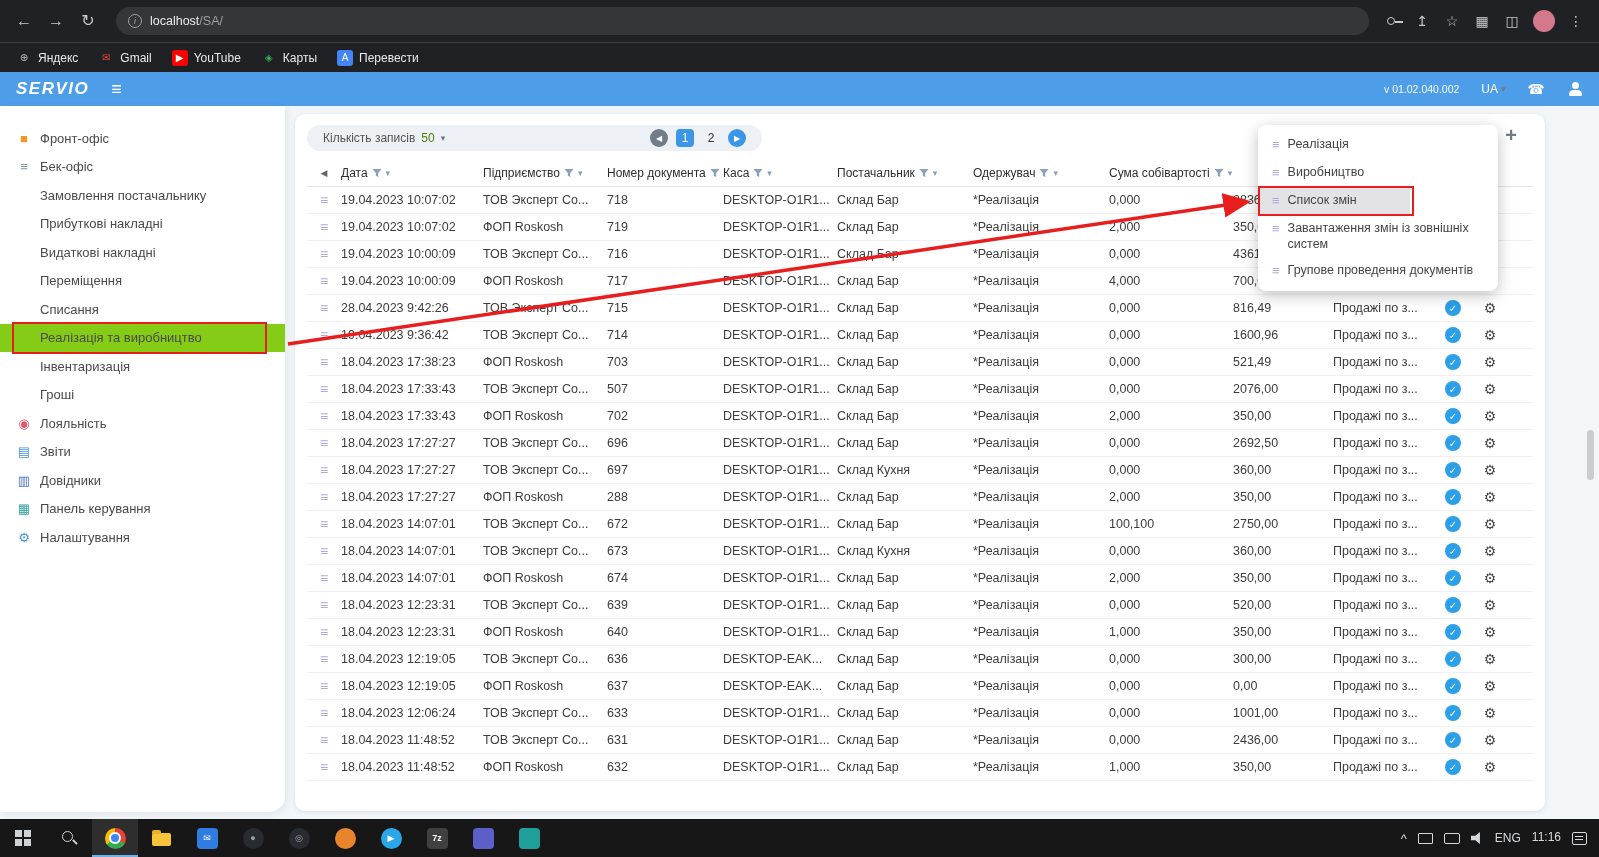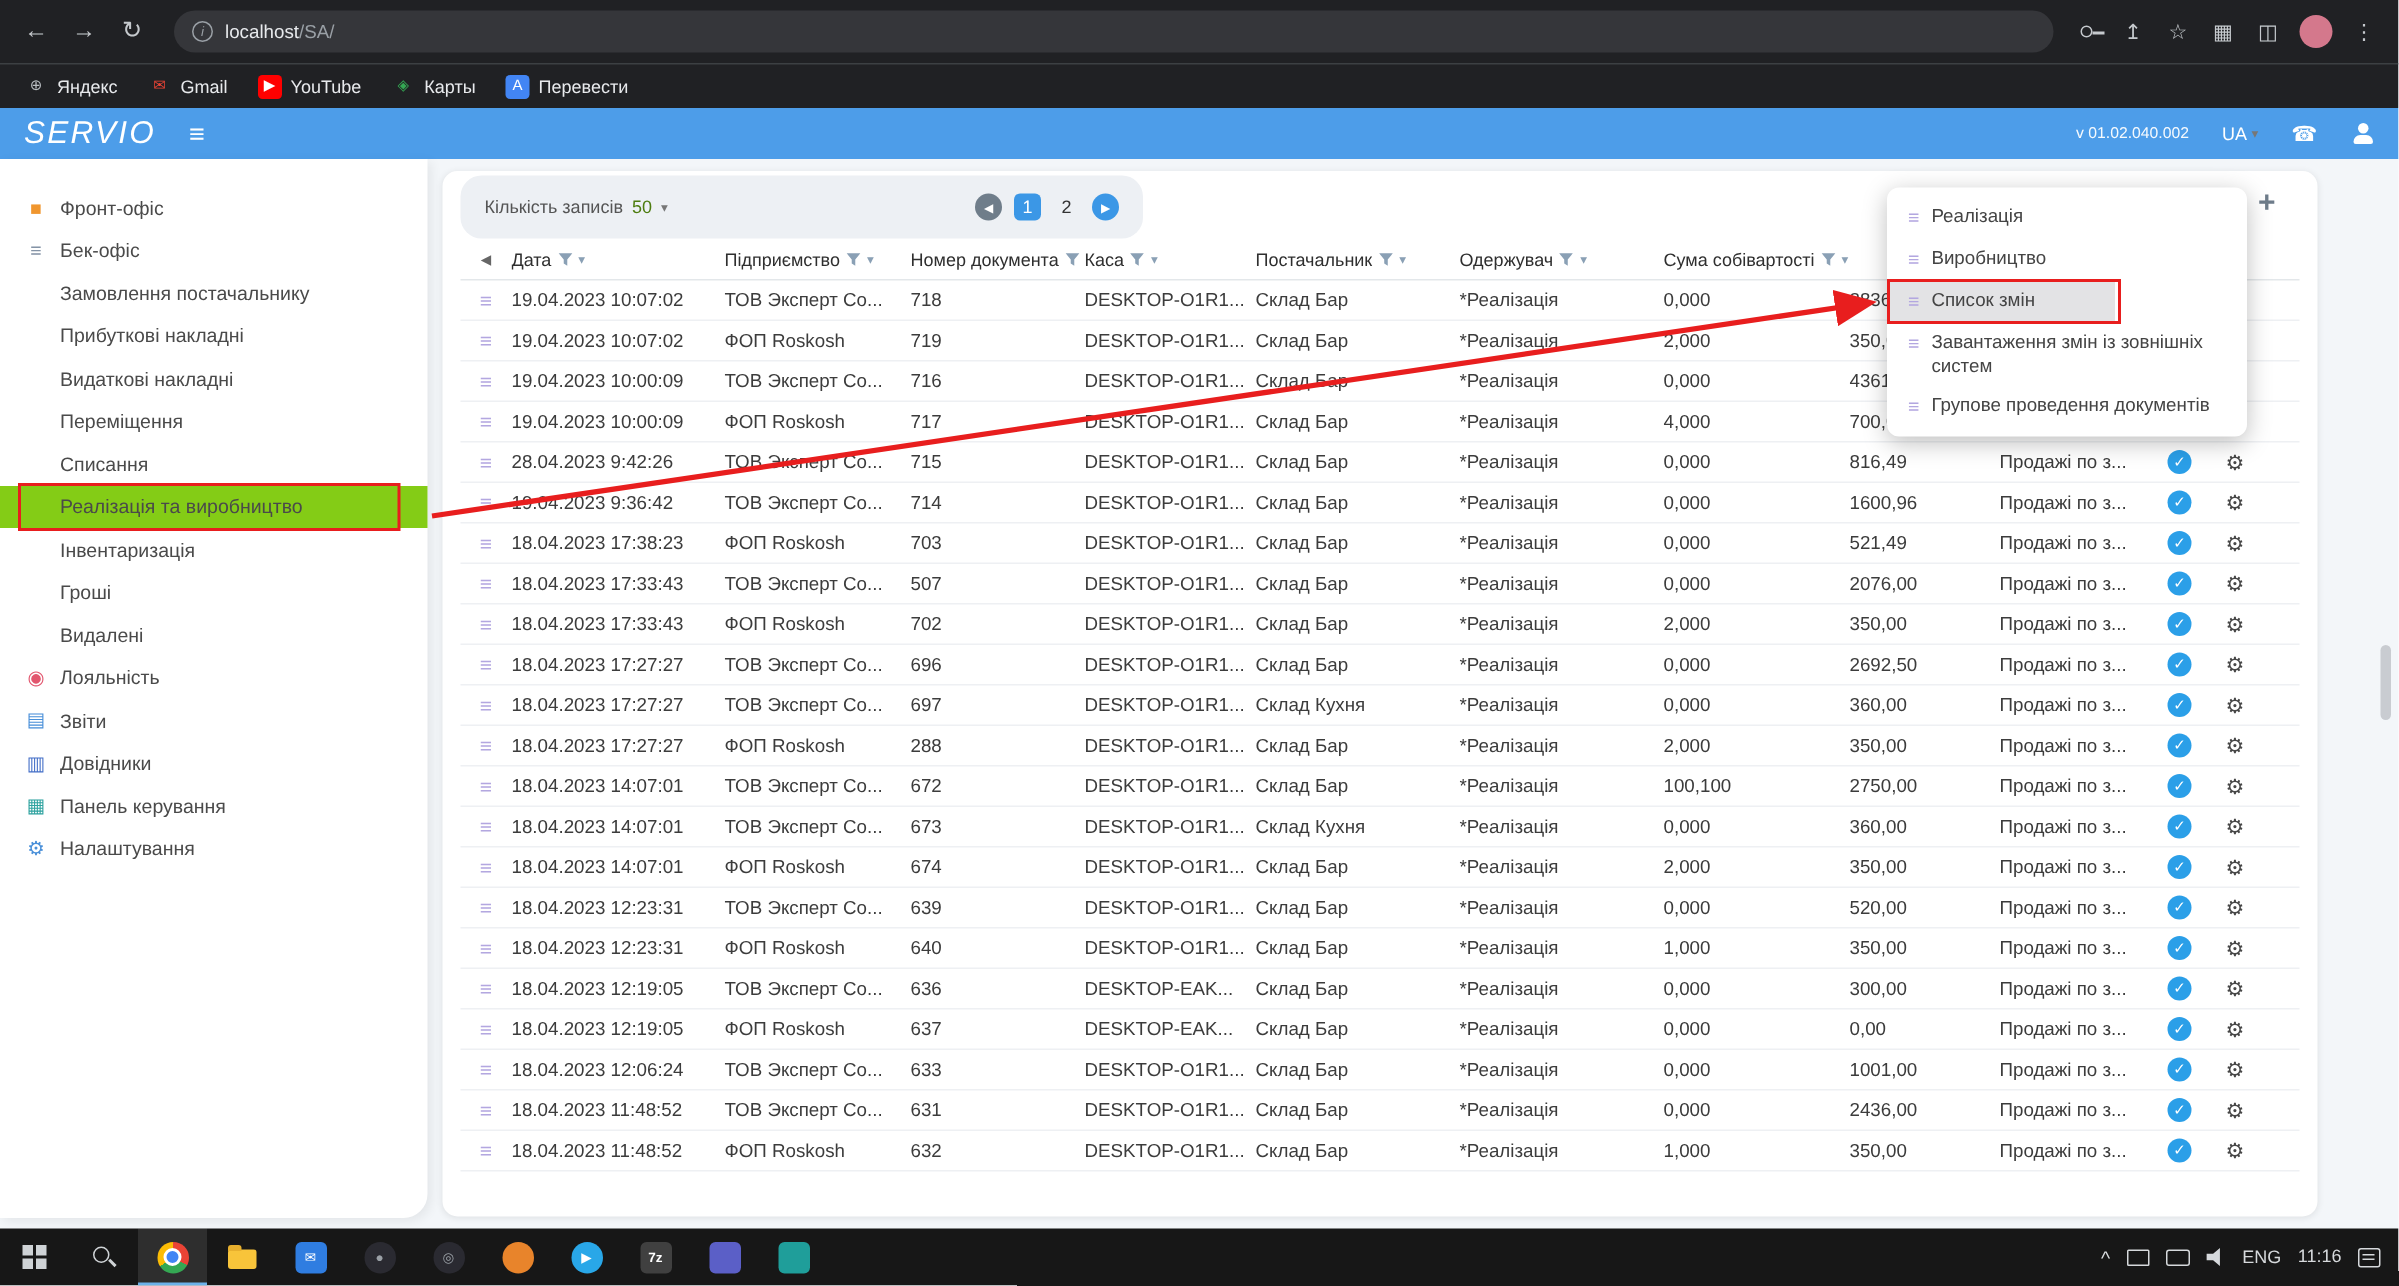--- a/index.html
+++ b/index.html
@@ -20,21 +20,21 @@
   .key-ico { position:relative; width:22px; height:20px; }
   .key-ico::before { content:""; position:absolute; left:4px; top:6px; width:6px; height:6px; border:1.6px solid #c5c9cd; border-radius:50%; }
   .key-ico::after { content:""; position:absolute; left:12px; top:10px; width:8px; height:1.6px; background:#c5c9cd; }
   .avatar { width:22px; height:22px; border-radius:50%; background:#d4788c; margin:0 4px; flex:0 0 auto; }
   .bookmarks { height:30px; background:#202124; border-top:1px solid #3c4043; display:flex; align-items:center; gap:20px; padding:0 16px; }
   .bm { display:flex; align-items:center; gap:6px; color:#e8eaed; font-size:12px; }
   .bm-ico { width:16px; height:16px; border-radius:3px; display:flex; align-items:center; justify-content:center; font-size:10px; }
 
   
   .app-header { height:34px; background:#4d9de9; display:flex; align-items:center; padding:0 16px; color:#fff; gap:22px; }
-  .logo { font-size:21px; font-weight:normal; font-style:italic; letter-spacing:1.5px; }
+  .logo { font-size:17px; font-weight:bold; font-style:italic; letter-spacing:1.5px; }
   .h-menu { font-size:18px; }
   .spacer { flex:1; }
   .version { font-size:10.5px; opacity:.95; }
   .lang { font-size:12px; display:flex; align-items:center; gap:3px; }
   .h-phone { font-size:14px; }
   .person-ico { width:16px; height:16px; position:relative; }
   .person-ico::before { content:""; position:absolute; left:4.5px; top:1px; width:7px; height:7px; background:#fff; border-radius:50%; }
   .person-ico::after { content:""; position:absolute; left:1.5px; top:9px; width:13px; height:6px; background:#fff; border-radius:6px 6px 2px 2px; }
 
   
@@ -42,21 +42,21 @@
   .sidebar { position:absolute; left:0; top:0; width:285px; height:706px; background:#fff; border-radius:0 0 16px 0; box-shadow:2px 2px 8px rgba(0,0,0,.07); padding-top:18px; }
   .s-item { position:relative; height:28.5px; display:flex; align-items:center; padding-left:40px; font-size:13px; color:#4a4a4a; cursor:default; }
   .s-ico { position:absolute; left:15px; width:18px; text-align:center; font-size:13px; }
   .s-item.selected { background:#84cc16; }
   .s-item.annotated::after { content:""; position:absolute; left:12px; right:18px; top:-2px; bottom:-2px; border:2.5px solid #e81e1e; }
 
   .content { position:absolute; left:295px; top:8px; width:1250px; height:697px; background:#fff; border-radius:10px; box-shadow:0 1px 5px rgba(0,0,0,.09); padding:10px 12px 8px; }
   .plus-btn { position:absolute; right:28px; top:10px; color:#6e7c8a; font-size:20px; font-weight:bold; }
 
   .toolbar { height:28px; margin-bottom:8px; display:flex; align-items:center; }
-  .pill { background:#edf0f4; border-radius:14px; height:42px; width:455px; display:flex; align-items:center; justify-content:space-between; padding:0 16px; }
+  .pill { background:#edf0f4; border-radius:14px; height:26px; width:455px; display:flex; align-items:center; justify-content:space-between; padding:0 16px; }
   .records { display:flex; align-items:center; gap:6px; font-size:12px; color:#555; }
   .records .val { color:#4d7c0f; }
   .chev { font-size:9px; color:#777; }
   .pg { display:flex; align-items:center; gap:8px; }
   .pg-arrow { width:18px; height:18px; border-radius:50%; color:#fff; font-size:8px; display:flex; align-items:center; justify-content:center; }
   .pg-arrow.prev { background:#6f7d8a; }
   .pg-arrow.next { background:#3b97e6; }
   .pg-num { min-width:18px; height:18px; border-radius:4px; display:flex; align-items:center; justify-content:center; font-size:12px; color:#333; }
   .pg-num.current { background:#3b97e6; color:#fff; }
 
@@ -217,24 +217,20 @@
       <div class="s-item sub">
         <span class="s-ico"></span>
         <span>Інвентаризація</span>
       </div>
 
       <div class="s-item sub">
         <span class="s-ico"></span>
         <span>Гроші</span>
       </div>
 
-      <div class="s-item sub">
-        <span class="s-ico"></span>
-        <span>Видалені</span>
-      </div>
 
       <div class="s-item">
         <span class="s-ico" style="color: rgb(226, 86, 110);">◉</span>
         <span>Лояльність</span>
       </div>
 
       <div class="s-item">
         <span class="s-ico" style="color: rgb(74, 144, 217);">▤</span>
         <span>Звіти</span>
       </div>

